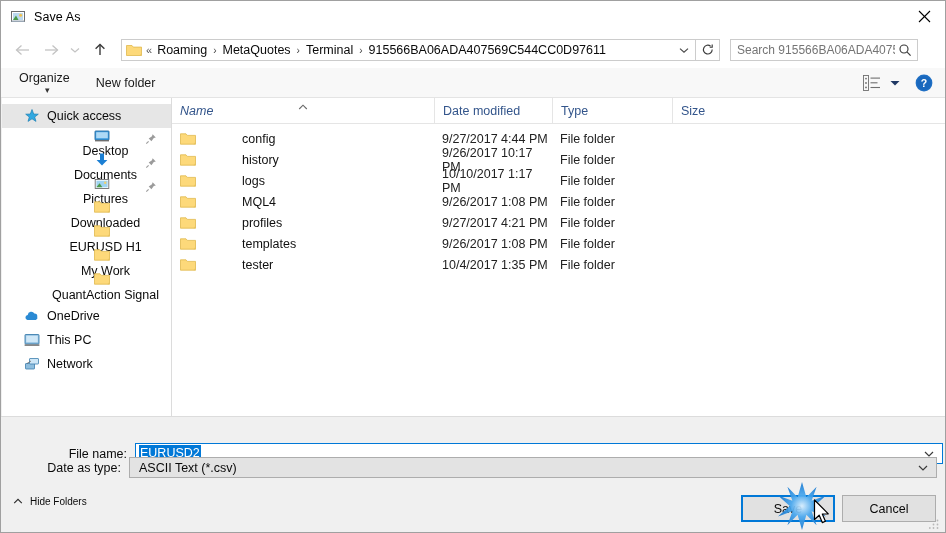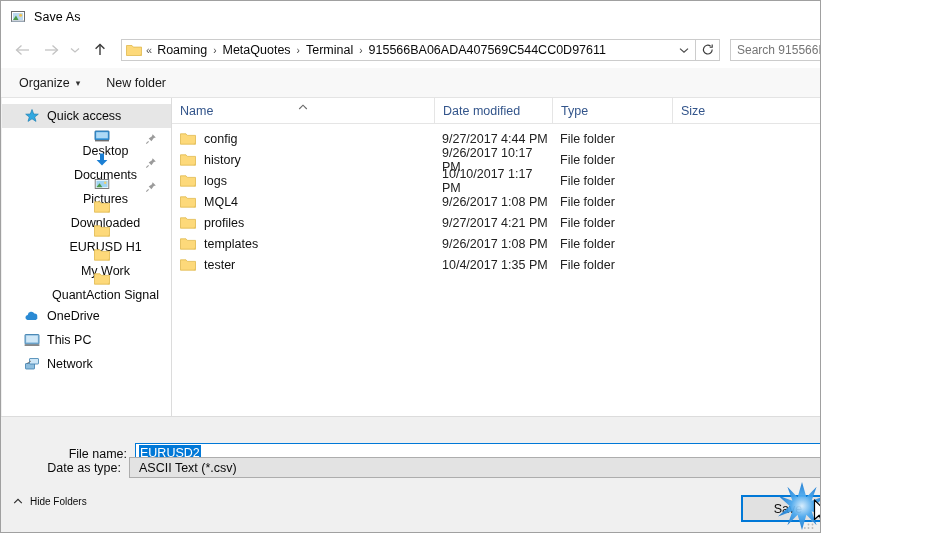--- a/index.html
+++ b/index.html
@@ -5,21 +5,21 @@
   html, body {
     margin: 0;
     padding: 0;
     background: #ffffff;
   }
   body {
     font-family: "Liberation Sans", sans-serif;
   }
   #dialog {
     position: relative;
-    width: 821px;
+    width: 946px;
     height: 533px;
     background: #f0f0f0;
     border: 1px solid #a0a0a0;
     box-sizing: border-box;
     overflow: hidden;
     font-size: 12px;
     color: #000000;
     user-select: none;
   }
 
@@ -149,21 +149,21 @@
     display: flex;
     align-items: center;
     box-sizing: border-box;
   }
   .tb-item {
     font-size: 12.5px;
     color: #1a1a1a;
     padding: 3px 6px;
     display: flex; align-items: center;
   }
-  .tb-item.organize { margin-left: 12px; }
+  .tb-item.organize { margin-left: 12px; flex-direction: column; }
   .tb-item.newfolder { margin-left: 14px; }
   .tb-caret { margin-left: 6px; font-size: 9px; color:#333; }
   .tb-right { margin-left: auto; display:flex; align-items:center; }
   .view-icon { width: 18px; height:16px; position: relative; }
   .view-caret { margin-left: 8px; margin-right: 14px; }
   .help-btn { width: 18px; height: 18px; margin-right: 14px; }
 
   
   .sidebar {
     position: absolute;
@@ -218,38 +218,38 @@
     font-size: 12.5px;
     color: #33558b;
     height: 25px;
     display: flex;
     align-items: center;
     padding-left: 8px;
     box-sizing: border-box;
     position: relative;
   }
   .col-h + .col-h { border-left: 1px solid #e5e5e5; }
-  .col-name { width: 262px; }
+  .col-name { width: 262px; font-style: italic; }
   .col-date { width: 118px; }
   .col-type { width: 120px; }
   .col-size { width: 72px; }
   .sort-caret {
     position: absolute;
     left: 126px;
     top: 1px;
     width: 10px;
   }
   .row {
     height: 21px;
     display: flex;
     align-items: center;
     font-size: 12.5px;
     color: #101010;
   }
-  .cell-name { width: 262px; display: flex; padding-left: 8px; box-sizing: border-box; }
+  .cell-name { width: 262px; display: flex; padding-left: 8px; box-sizing: border-box; gap: 38px; }
   .cell-date { width: 118px; padding-left: 8px; box-sizing: border-box; color:#222; }
   .cell-type { width: 120px; padding-left: 8px; box-sizing: border-box; color:#222; }
   .cell-size { width: 72px; padding-left: 8px; box-sizing: border-box; }
   .row-folder-icon { width: 16px; height: 14px; margin-right: 8px; position: relative; flex:none;}
   .rows-wrap { padding-top: 4px; }
 
   
   .formarea {
     position: absolute;
     left: 0; top: 415px;

